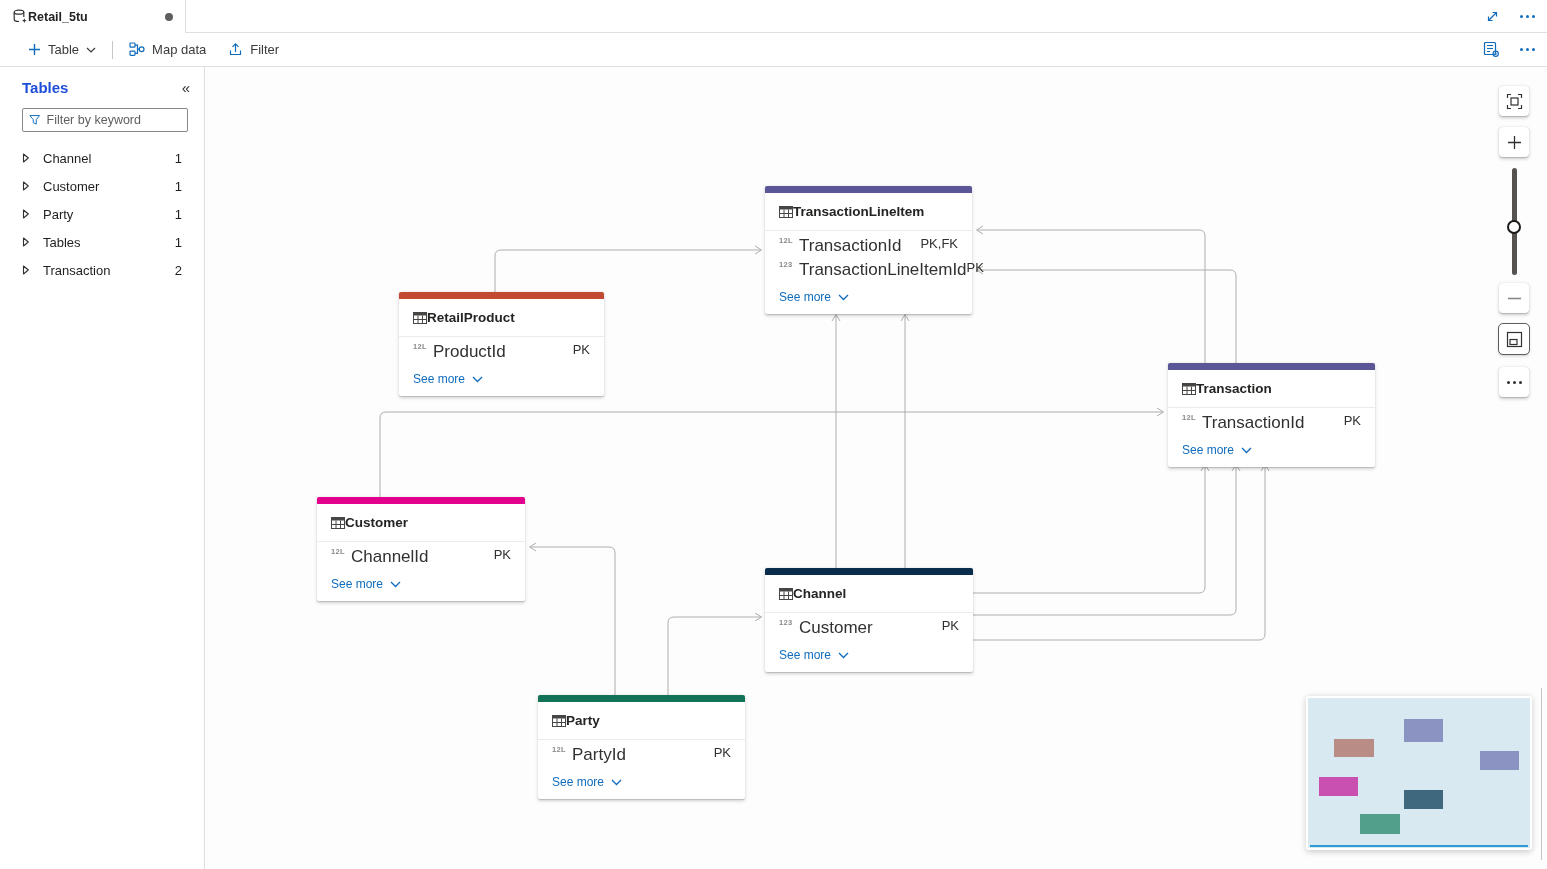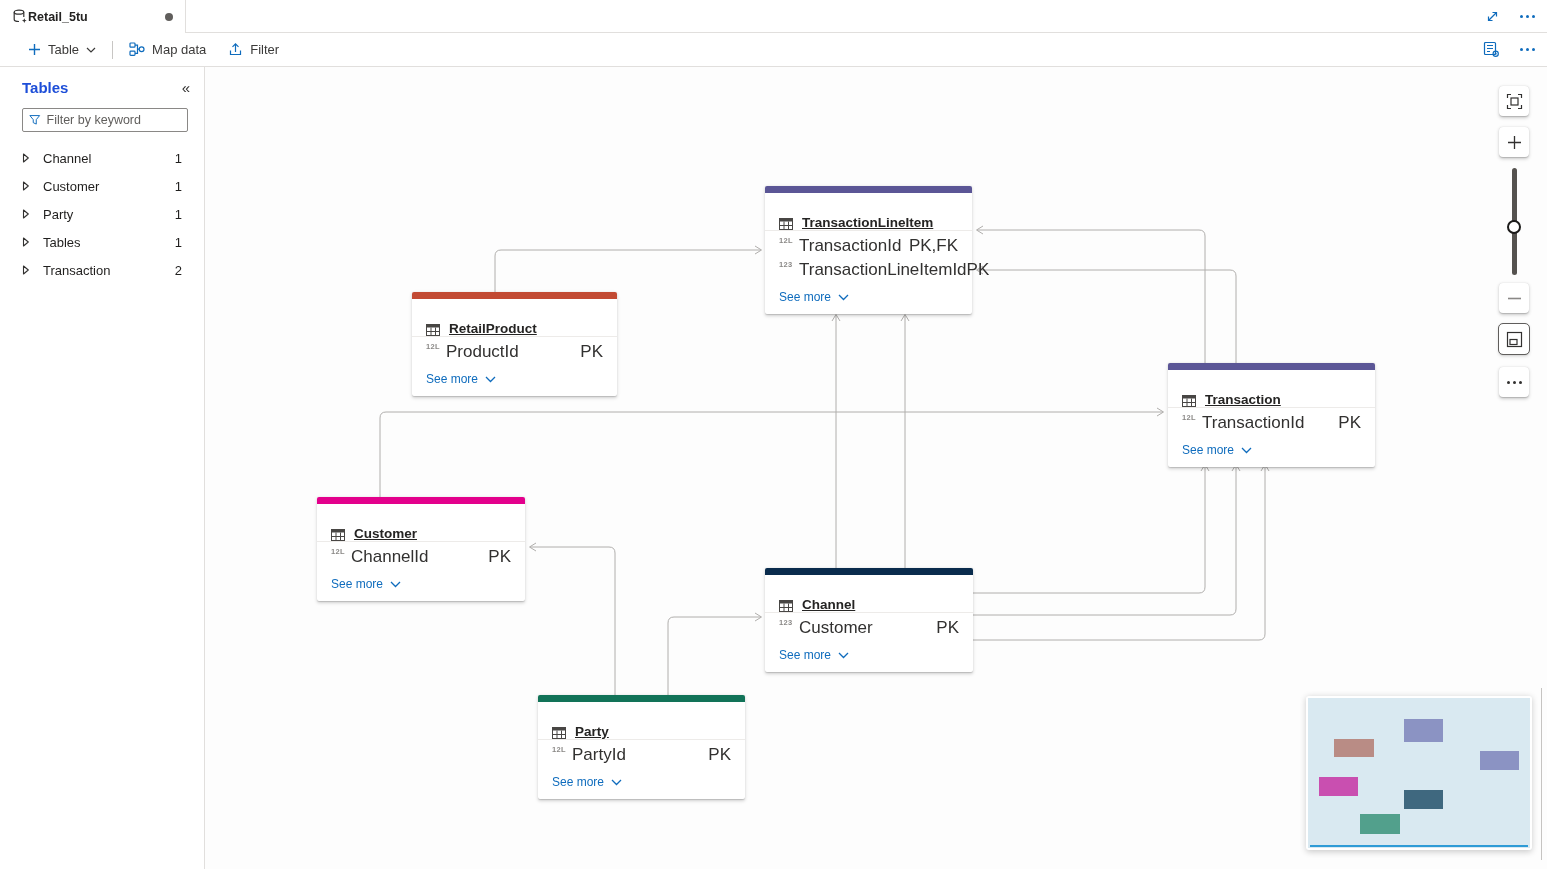--- a/index.html
+++ b/index.html
@@ -40,28 +40,28 @@
   .scount { margin-left:auto; font-size:13px; color:#201f1e; }
 
   
   .canvas { position:relative; flex:1; background:#fdfdfd; overflow:hidden; }
   #wires { position:absolute; left:0; top:0; z-index:1; }
   #wires path { fill:none; stroke:#b0aeac; stroke-width:1; }
 
   .card { position:absolute; z-index:2; background:#fff; border-radius:2px;
           box-shadow:0 0.3px 0.9px rgba(0,0,0,.13), 0 1.6px 3.6px rgba(0,0,0,.18); cursor:pointer; }
   .cbar { height:7px; border-radius:2px 2px 0 0; }
-  .chead { height:38px; display:flex; align-items:flex-end; gap:9px; padding:0 14px;
-           border-bottom:1px solid #edebe9;text-decoration:underline; }
+  .chead { height:38px; display:flex; align-items:center; padding:0 14px;
+           border-bottom:1px solid #edebe9; }
   .ctitle { font-size:13.5px; font-weight:700; color:#252423; }
   .cfields { padding:5px 0 4px 0; }
   .frow { height:24px; display:flex; padding:0 14px; }
   .ficon { width:20px; font-size:7.5px; font-weight:700; color:#8a8886; letter-spacing:.3px; flex:none; }
   .fname { font-size:17px; color:#323130; }
-  .fkey  { margin-left:auto; font-size:17px; color:#323130; }
+  .fkey  { margin-left:auto; font-size:13px; color:#323130; }
   .seemore { height:26px; display:flex; align-items:center; gap:7px; padding:0 14px; color:#0f6cbd;
              font-size:12px; cursor:pointer; }
 
   
   .rail-btn { position:absolute; width:30px; height:30px; background:#fff; border-radius:4px; z-index:5;
               box-shadow:0 0.3px 0.9px rgba(0,0,0,.15), 0 1.6px 3.6px rgba(0,0,0,.2);
               display:flex; align-items:center; justify-content:center; cursor:pointer; }
   .rail-btn.selected { outline:1px solid #605e5c; }
   .slider-track { position:absolute; width:5px; border-radius:3px; background:#55524f; z-index:5; }
   .slider-knob { position:absolute; width:14px; height:14px; border-radius:50%; background:#fff;
@@ -258,21 +258,21 @@
        <span class="fkey">PK</span>
      </div>
          <div class="seemore">
            <span>See more</span>
            <svg width="11" height="7" viewBox="0 0 11 7">
              <path d="M1,1 L5.5,5.5 L10,1" fill="none" stroke="#0f6cbd" stroke-width="1.3"></path>
            </svg>
          </div>
        </div>
      </div>
-        <div class="card" style="left:207px; top:225px; width:205px;">
+        <div class="card" style="left:194px; top:225px; width:205px;">
        <div class="cbar" style="background:#c24a33"></div>
        <div class="chead">
             <svg width="14" height="12" viewBox="0 0 14 12">
   <rect x="0.5" y="0.5" width="13" height="3" fill="#484644"></rect>
   <g fill="none" stroke="#484644" stroke-width="1">
     <rect x="0.5" y="0.5" width="13" height="11"></rect>
     <line x1="0.5" y1="7.5" x2="13.5" y2="7.5"></line>
     <line x1="5" y1="3.5" x2="5" y2="11.5"></line>
                 <line x1="9.5" y1="3.5" x2="9.5" y2="11.5"></line>
   </g>

